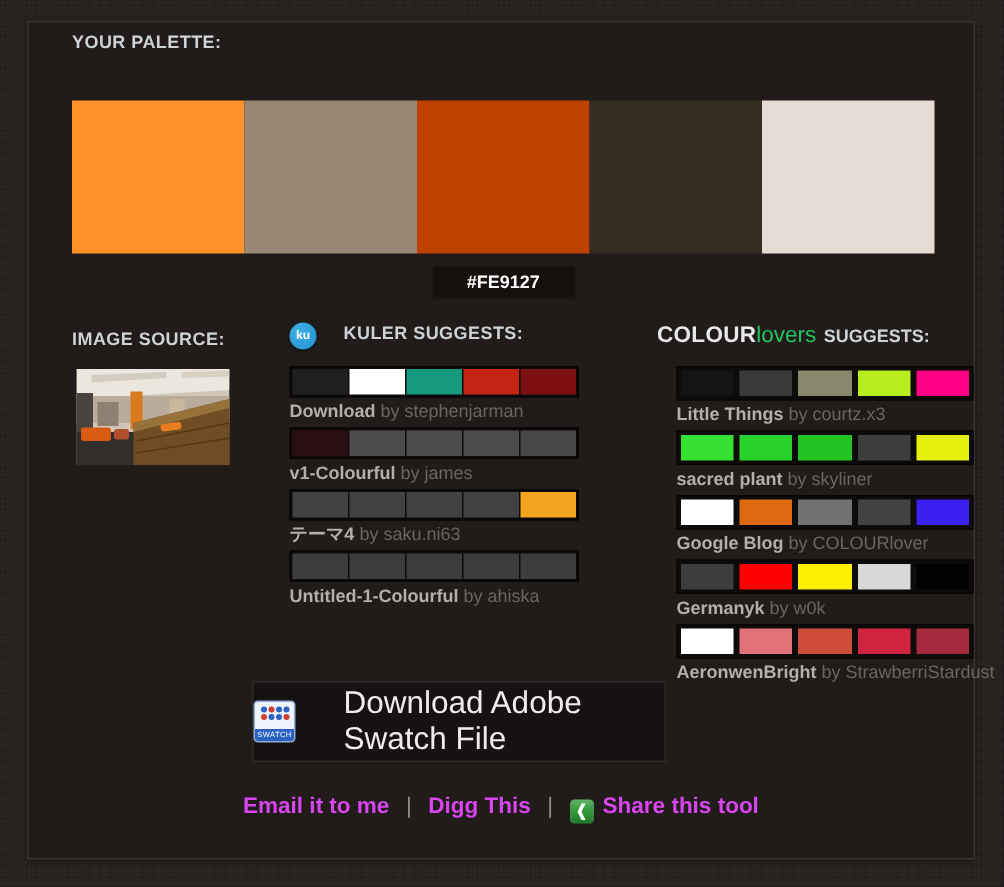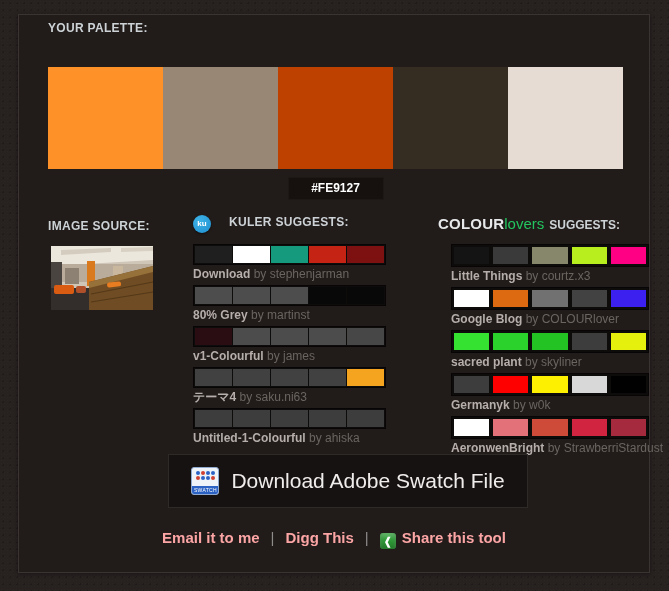--- a/index.html
+++ b/index.html
@@ -61,42 +61,42 @@
   .strip.cl{padding:2px;gap:4px;}
   .strip > div{flex:1;}
   .sug-label{margin-top:2px;font-size:12px;line-height:14px;white-space:nowrap;}
   .sug-name{font-weight:bold;color:#b5aeaa;}
   .sug-by{color:#6b6560;}
   .sug{margin-bottom:4px;}
   .sug .sug-label{margin-bottom:0;}
 
   
   .download-btn{
-    position:absolute;left:149px;top:439px;width:360px;height:54px;
+    position:absolute;left:149px;top:439px;width:276px;height:54px;
     background:#171212;border:1px solid #2e2a28;
-    display:flex;align-items:center;justify-content:center;gap:12px;
+    display:flex;align-items:center;justify-content:center;gap:32px;
     cursor:pointer;box-sizing:border-box;
   }
   .download-label{font-size:21px;color:#efedeb;}
   .ase-icon{
     width:26px;height:26px;border-radius:3px;background:#eef3f9;
     border:1px solid #8fa9cf;position:relative;overflow:hidden;flex:none;
   }
   .ase-dots{display:grid;grid-template-columns:repeat(4,1fr);gap:1px;padding:3px 4px 0 4px;}
   .ase-dot{width:4px;height:4px;border-radius:50%;background:#2b62c4;}
   .ase-dot.red{background:#d04030;}
   .ase-band{
     position:absolute;bottom:0;left:0;right:0;height:8px;background:#2b62c4;
     color:#fff;font-size:5px;line-height:8px;text-align:center;letter-spacing:.3px;
   }
 
   
   .footer{position:absolute;left:0;width:100%;top:514px;text-align:center;
     font-size:15px;font-weight:bold;color:#c9d1d5;}
-  .footer a{color:#fca5a5;text-decoration:none;cursor:pointer;}
+  .footer a{color:#d946ef;text-decoration:none;cursor:pointer;}
   .footer .sep{color:#8f8d8a;margin:0 11px;font-weight:normal;}
   .share-icon{
     display:inline-block;width:16px;height:16px;border-radius:3px;vertical-align:-2px;
     margin-right:6px;color:#fff;font-size:11px;font-weight:bold;line-height:16px;text-align:center;
     box-shadow:inset 0 -4px 6px rgba(0,0,0,.25), inset 0 4px 4px rgba(255,255,255,.25);
   }
 </style>
 </head>
 <body>
 
@@ -154,30 +154,20 @@
           <div style="background: rgb(31, 31, 31);"></div>
           <div style="background: rgb(255, 255, 255);"></div>
           <div style="background: rgb(22, 154, 126);"></div>
           <div style="background: rgb(197, 36, 21);"></div>
           <div style="background: rgb(125, 16, 16);"></div>
         </div>
         <div class="sug-label"><span class="sug-name">Download</span><span class="sug-by"> by stephenjarman</span></div>
       </div>
       <div class="sug">
         <div class="strip kuler">
-          <div style="background: rgb(77, 77, 77);"></div>
-          <div style="background: rgb(77, 77, 77);"></div>
-          <div style="background: rgb(77, 77, 77);"></div>
-          <div style="background: rgb(8, 8, 8);"></div>
-          <div style="background: rgb(8, 8, 8);"></div>
-        </div>
-        <div class="sug-label"><span class="sug-name">80% Grey</span><span class="sug-by"> by martinst</span></div>
-      </div>
-      <div class="sug">
-        <div class="strip kuler">
           <div style="background: rgb(42, 13, 19);"></div>
           <div style="background: rgb(76, 76, 76);"></div>
           <div style="background: rgb(76, 76, 76);"></div>
           <div style="background: rgb(76, 76, 76);"></div>
           <div style="background: rgb(71, 71, 71);"></div>
         </div>
         <div class="sug-label"><span class="sug-name">v1-Colourful</span><span class="sug-by"> by james</span></div>
       </div>
       <div class="sug">
         <div class="strip kuler">
@@ -206,40 +196,40 @@
           <div style="background: rgb(20, 20, 20);"></div>
           <div style="background: rgb(58, 58, 58);"></div>
           <div style="background: rgb(135, 135, 107);"></div>
           <div style="background: rgb(184, 238, 30);"></div>
           <div style="background: rgb(255, 0, 132);"></div>
         </div>
         <div class="sug-label"><span class="sug-name">Little Things</span><span class="sug-by"> by courtz.x3</span></div>
       </div>
       <div class="sug">
         <div class="strip cl">
+          <div style="background: rgb(53, 226, 50);"></div>
+          <div style="background: rgb(44, 210, 44);"></div>
+          <div style="background: rgb(35, 195, 35);"></div>
+          <div style="background: rgb(61, 61, 61);"></div>
+          <div style="background: rgb(230, 240, 13);"></div>
+        </div>
+        <div class="sug-label"><span class="sug-name">sacred plant</span><span class="sug-by"> by skyliner</span></div>
+      </div>
+      <div class="sug">
+        <div class="strip cl">
           <div style="background: rgb(255, 255, 255);"></div>
           <div style="background: rgb(221, 106, 16);"></div>
           <div style="background: rgb(113, 113, 113);"></div>
           <div style="background: rgb(66, 66, 66);"></div>
           <div style="background: rgb(60, 32, 240);"></div>
         </div>
         <div class="sug-label"><span class="sug-name">Google Blog</span><span class="sug-by"> by COLOURlover</span></div>
       </div>
       <div class="sug">
         <div class="strip cl">
-          <div style="background: rgb(53, 226, 50);"></div>
-          <div style="background: rgb(44, 210, 44);"></div>
-          <div style="background: rgb(35, 195, 35);"></div>
-          <div style="background: rgb(61, 61, 61);"></div>
-          <div style="background: rgb(230, 240, 13);"></div>
-        </div>
-        <div class="sug-label"><span class="sug-name">sacred plant</span><span class="sug-by"> by skyliner</span></div>
-      </div>
-      <div class="sug">
-        <div class="strip cl">
           <div style="background: rgb(61, 61, 61);"></div>
           <div style="background: rgb(254, 0, 0);"></div>
           <div style="background: rgb(253, 240, 0);"></div>
           <div style="background: rgb(216, 216, 216);"></div>
           <div style="background: rgb(1, 1, 1);"></div>
         </div>
         <div class="sug-label"><span class="sug-name">Germanyk</span><span class="sug-by"> by w0k</span></div>
       </div>
       <div class="sug">
         <div class="strip cl">

